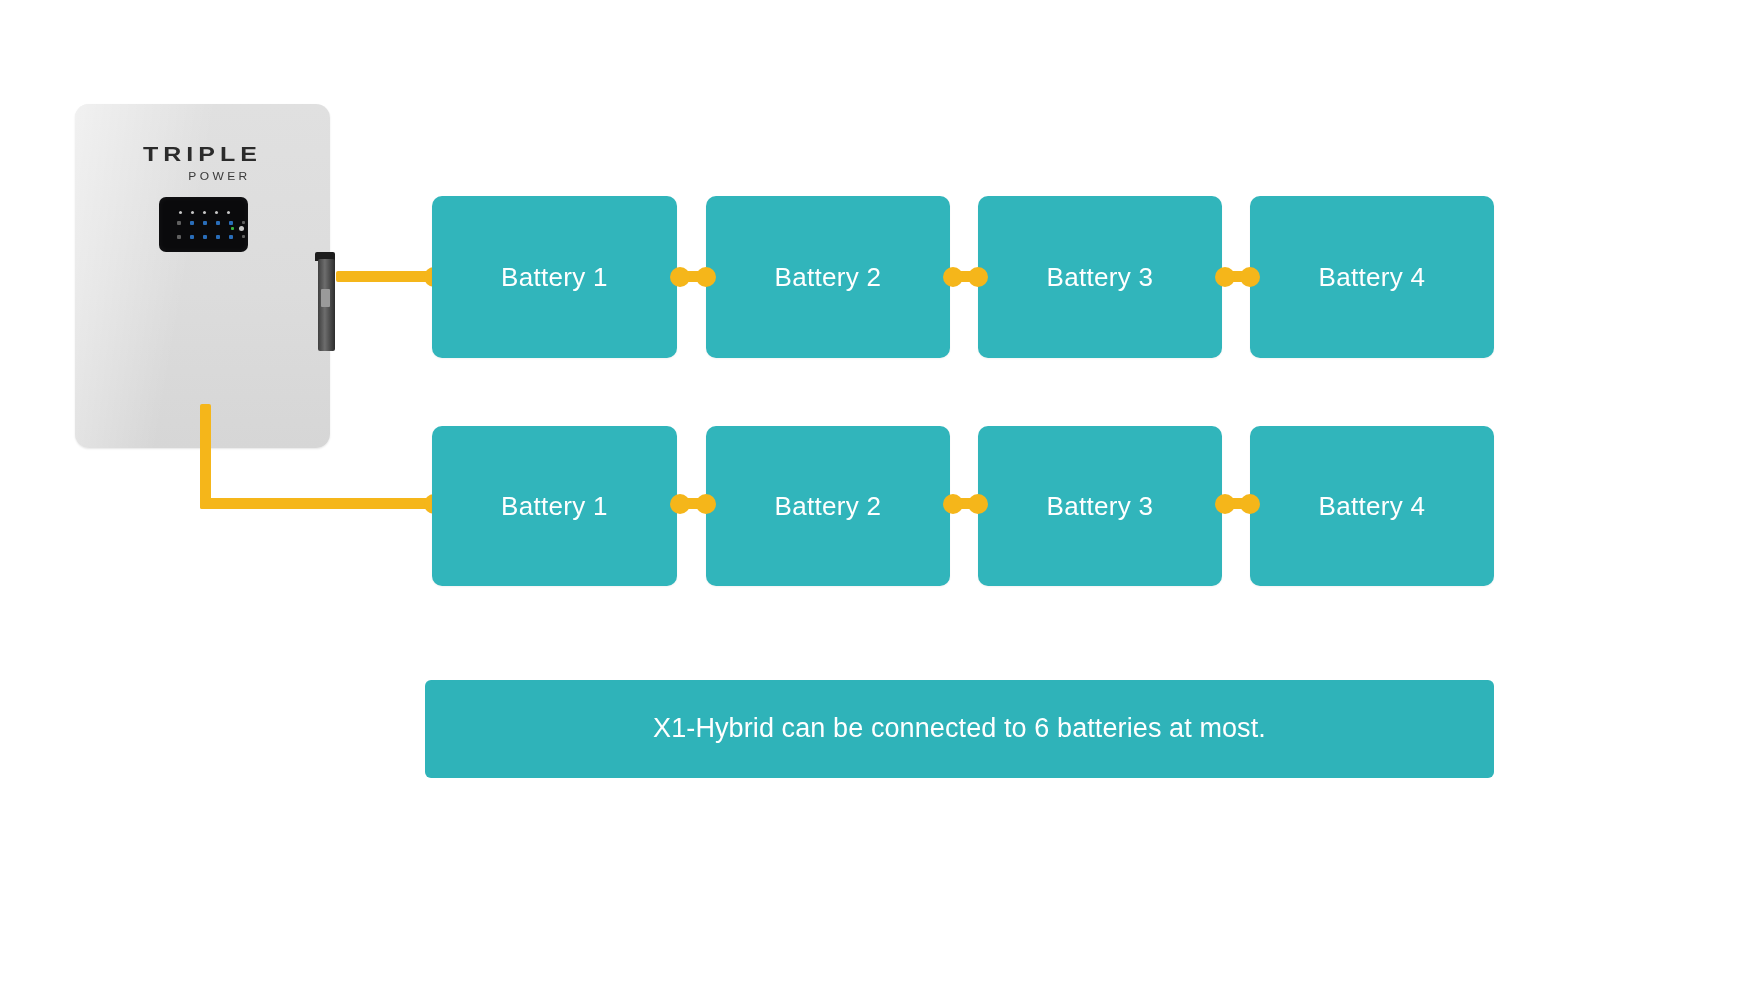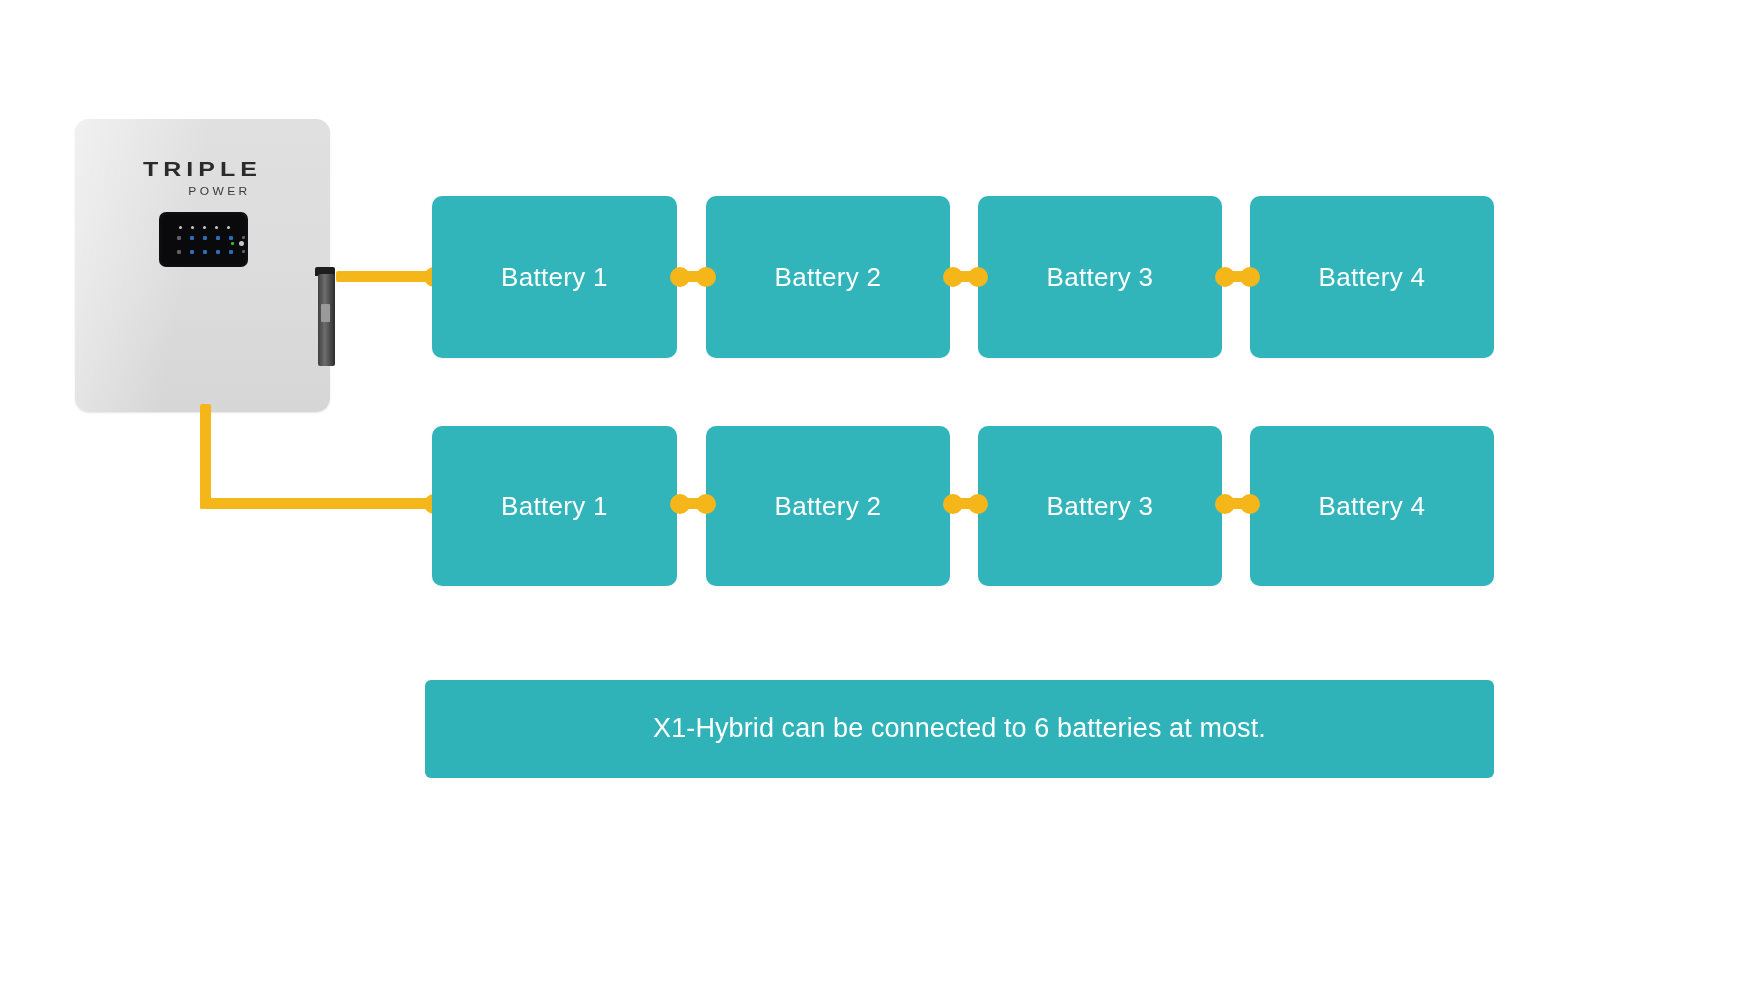--- a/index.html
+++ b/index.html
@@ -16,23 +16,23 @@
     width: 1750px;
     height: 1000px;
     background: #ffffff;
     overflow: hidden;
   }
 
   
   .inverter {
     position: absolute;
     left: 75px;
-    top: 119px;
+    top: 104px;
     width: 255px;
-    height: 293px;
+    height: 344px;
     background: linear-gradient(180deg, #e0e0e0 0%, #dcdcdc 55%, #d6d6d6 100%);
     border-radius: 14px;
     box-shadow: 0 1px 2px rgba(0,0,0,0.10);
   }
   .inverter-sheen {
     position: absolute;
     left: 0; top: 0;
     width: 100%; height: 100%;
     border-radius: 14px;
     background: linear-gradient(100deg, rgba(255,255,255,0.55) 0%, rgba(255,255,255,0.0) 45%);

